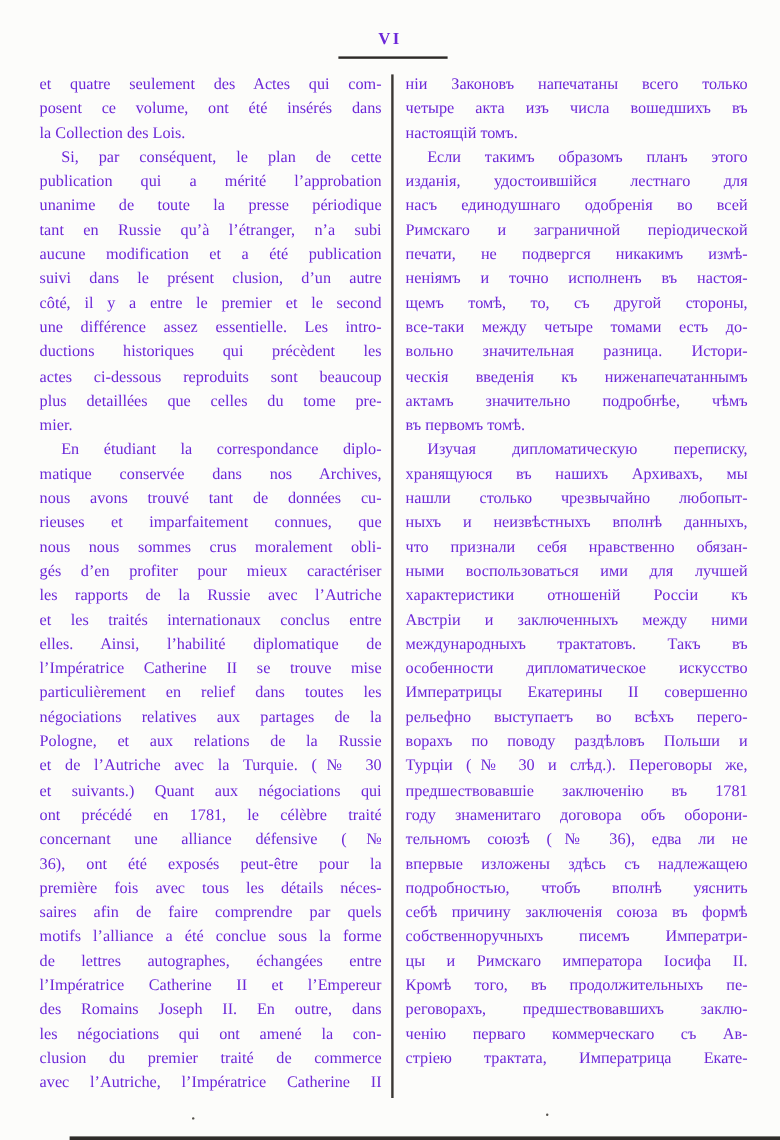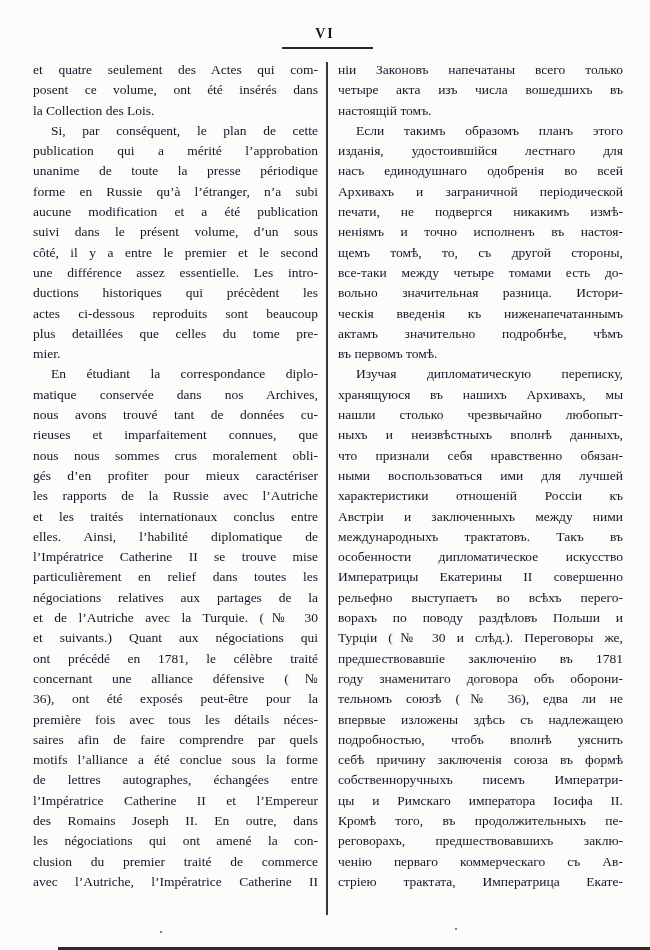--- a/index.html
+++ b/index.html
@@ -7,21 +7,21 @@
     padding: 0;
     background: #e8e8e6;
     font-family: "Liberation Serif", "DejaVu Serif", serif;
   }
   .page {
     position: relative;
     width: 650px;
     height: 950px;
     margin: 0 auto;
     background: #fcfcfa;
-    color: #0f172a;
+    color: #6d28d9;
     overflow: hidden;
   }
   .page-header {
     position: absolute;
     top: 24px;
     left: 0;
     width: 100%;
     text-align: center;
   }
   .page-number {
@@ -100,41 +100,42 @@
   <div class="header-rule"></div>
 
   <div class="columns">
     <div class="column left">
         <div class="line">et quatre seulement des Actes qui com-</div>
         <div class="line">posent ce volume, ont été insérés dans</div>
         <div class="line end">la Collection des Lois.</div>
         <div class="line indent">Si, par conséquent, le plan de cette</div>
         <div class="line">publication qui a mérité l’approbation</div>
         <div class="line">unanime de toute la presse périodique</div>
-        <div class="line">forme en Russie qu’à l’étranger, n’a subi</div>
+        <div class="line">tant en Russie qu’à l’étranger, n’a subi</div>
         <div class="line">aucune modification et a été publication</div>
-        <div class="line">suivi dans le présent volume, d’un sous</div>
+        <div class="line">suivi dans le présent clusion, d’un autre</div>
         <div class="line">côté, il y a entre le premier et le second</div>
         <div class="line">une différence assez essentielle. Les intro-</div>
         <div class="line">ductions historiques qui précèdent les</div>
         <div class="line">actes ci-dessous reproduits sont beaucoup</div>
         <div class="line">plus detaillées que celles du tome pre-</div>
         <div class="line end">mier.</div>
         <div class="line indent">En étudiant la correspondance diplo-</div>
         <div class="line">matique conservée dans nos Archives,</div>
         <div class="line">nous avons trouvé tant de données cu-</div>
         <div class="line">rieuses et imparfaitement connues, que</div>
         <div class="line">nous nous sommes crus moralement obli-</div>
         <div class="line">gés d’en profiter pour mieux caractériser</div>
         <div class="line">les rapports de la Russie avec l’Autriche</div>
         <div class="line">et les traités internationaux conclus entre</div>
         <div class="line">elles. Ainsi, l’habilité diplomatique de</div>
         <div class="line">l’Impératrice Catherine II se trouve mise</div>
         <div class="line">particulièrement en relief dans toutes les</div>
         <div class="line">négociations relatives aux partages de la</div>
+        <div class="line">Pologne, et aux relations de la Russie</div>
         <div class="line">et de l’Autriche avec la Turquie. (№ 30</div>
         <div class="line">et suivants.) Quant aux négociations qui</div>
         <div class="line">ont précédé en 1781, le célèbre traité</div>
         <div class="line">concernant une alliance défensive (№</div>
         <div class="line">36), ont été exposés peut-être pour la</div>
         <div class="line">première fois avec tous les détails néces-</div>
         <div class="line">saires afin de faire comprendre par quels</div>
         <div class="line">motifs l’alliance a été conclue sous la forme</div>
         <div class="line">de lettres autographes, échangées entre</div>
         <div class="line">l’Impératrice Catherine II et l’Empereur</div>
@@ -143,21 +144,21 @@
         <div class="line">clusion du premier traité de commerce</div>
         <div class="line">avec l’Autriche, l’Impératrice Catherine II</div>
       </div>
     <div class="column right">
         <div class="line">ніи Законовъ напечатаны всего только</div>
         <div class="line">четыре акта изъ числа вошедшихъ въ</div>
         <div class="line end">настоящій томъ.</div>
         <div class="line indent">Если такимъ образомъ планъ этого</div>
         <div class="line">изданія, удостоившійся лестнаго для</div>
         <div class="line">насъ единодушнаго одобренія во всей</div>
-        <div class="line">Архивахъ и заграничной періодической</div>
+        <div class="line">Римскаго и заграничной періодической</div>
         <div class="line">печати, не подвергся никакимъ измѣ-</div>
         <div class="line">неніямъ и точно исполненъ въ настоя-</div>
         <div class="line">щемъ томѣ, то, съ другой стороны,</div>
         <div class="line">все-таки между четыре томами есть до-</div>
         <div class="line">вольно значительная разница. Истори-</div>
         <div class="line">ческія введенія къ ниженапечатаннымъ</div>
         <div class="line">актамъ значительно подробнѣе, чѣмъ</div>
         <div class="line end">въ первомъ томѣ.</div>
         <div class="line indent">Изучая дипломатическую переписку,</div>
         <div class="line">хранящуюся въ нашихъ Архивахъ, мы</div>

